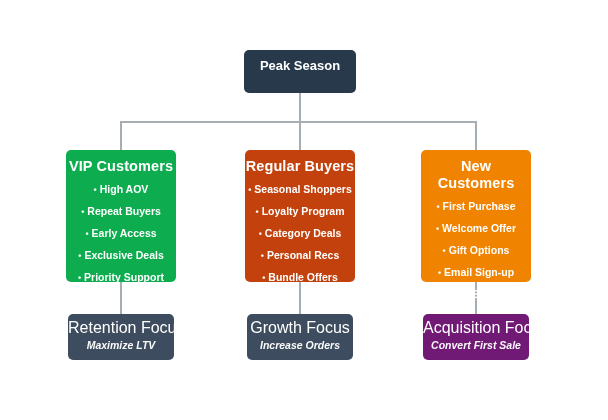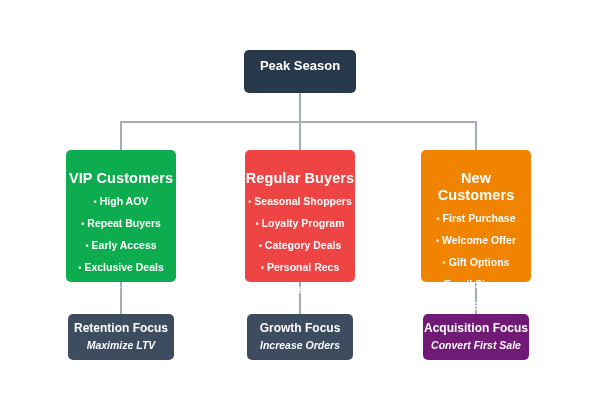--- a/index.html
+++ b/index.html
@@ -22,34 +22,34 @@
     color: #ffffff;
     text-align: center;
   }
 
   
   .root { left: 244px; top: 50px; width: 112px; height: 43px; padding-top: 8px; }
   .root-title { font-size: 13px; font-weight: 700; line-height: 16px; }
   .root-subtitle { font-size: 10px; font-weight: 700; line-height: 13px; opacity: 0.97; }
 
   
-  .segment { top: 150px; width: 110px; height: 132px; padding-top: 20px; }
+  .segment { top: 150px; width: 110px; height: 132px; padding-top: 8px; }
   .seg-left   { left: 66px; }
   .seg-center { left: 245px; }
   .seg-right  { left: 421px; }
   .seg-title { font-size: 14.5px; font-weight: 700; line-height: 17px; margin-bottom: 4px; letter-spacing: 0.1px; }
   .seg-item { font-size: 10.5px; font-weight: 700; line-height: 21px; white-space: nowrap; }
   .bullet { font-size: 9px; margin-right: 3px; opacity: 0.95; }
 
   
   .outcome { top: 314px; width: 106px; height: 46px; padding-top: 6px; }
   .out-left   { left: 68px; }
   .out-center { left: 247px; }
   .out-right  { left: 423px; }
-  .out-title { font-size: 12px; font-weight: 700; line-height: 16px; white-space: nowrap; }
+  .out-title { font-size: 16px; font-weight: 400; line-height: 16px; white-space: nowrap; }
   .out-subtitle { font-size: 10.5px; font-weight: 700; line-height: 15px; margin-top: 2px; opacity: 0.97; white-space: nowrap; font-style: italic; }
 </style>
 </head>
 <body>
 
 <div class="canvas">
 
   <div class="line v" style="left: 299px; top: 93px; height: 57px; background: rgb(166, 174, 180);"></div>
   <div class="line h" style="left: 120px; top: 121px; width: 357px; background: rgb(166, 174, 180);"></div>
   <div class="line v" style="left: 120px; top: 121px; height: 29px; background: rgb(166, 174, 180);"></div>
@@ -64,21 +64,21 @@
 
   <div class="node segment seg-left" style="background: rgb(12, 172, 79);">
     <div class="seg-title">VIP Customers</div>
     <div class="seg-item"><span class="bullet">•</span><span>High AOV</span></div>
     <div class="seg-item"><span class="bullet">•</span><span>Repeat Buyers</span></div>
     <div class="seg-item"><span class="bullet">•</span><span>Early Access</span></div>
     <div class="seg-item"><span class="bullet">•</span><span>Exclusive Deals</span></div>
     <div class="seg-item"><span class="bullet">•</span><span>Priority Support</span></div>
   </div>
 
-  <div class="node segment seg-center" style="background: #ef4444; text-align: center;">
+  <div class="node segment seg-center" style="background: #c2410c; text-align: center;">
     <div class="seg-title">Regular Buyers</div>
     <div class="seg-item"><span class="bullet">•</span><span>Seasonal Shoppers</span></div>
     <div class="seg-item"><span class="bullet">•</span><span>Loyalty Program</span></div>
     <div class="seg-item"><span class="bullet">•</span><span>Category Deals</span></div>
     <div class="seg-item"><span class="bullet">•</span><span>Personal Recs</span></div>
     <div class="seg-item"><span class="bullet">•</span><span>Bundle Offers</span></div>
   </div>
 
   <div class="node segment seg-right" style="background: rgb(240, 131, 0);">
     <div class="seg-title">New Customers</div>

